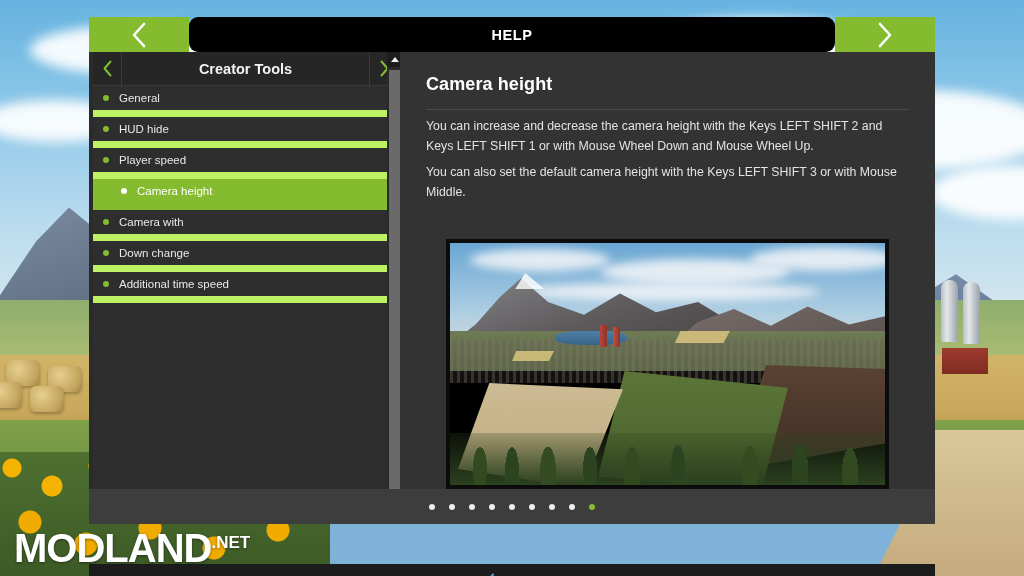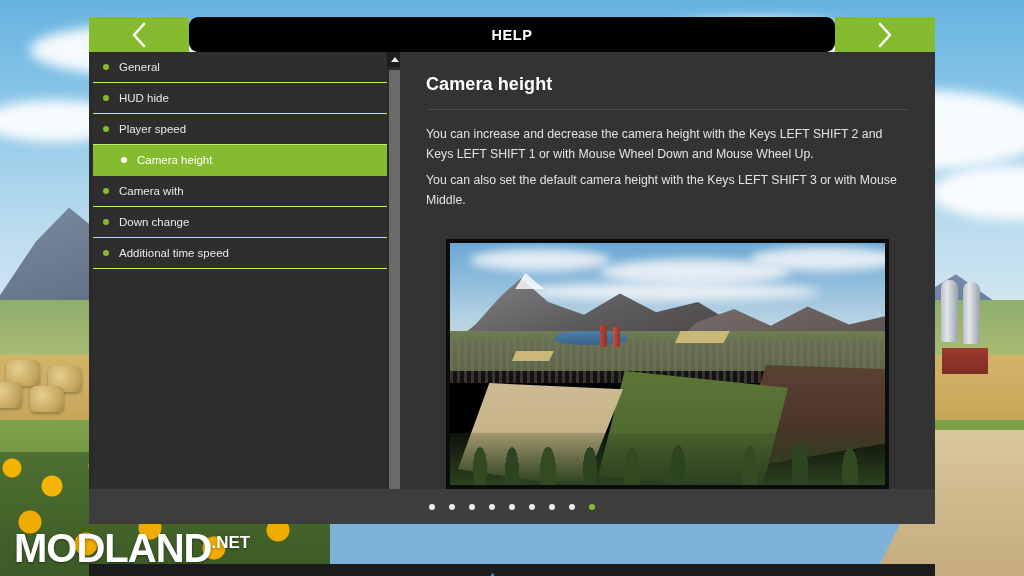--- a/index.html
+++ b/index.html
@@ -136,21 +136,21 @@
     color: #85bb2f; cursor: pointer;
   }
   .sb-title {
     flex: 1; text-align: center; color: #f2f2f2;
     font-size: 14.5px; font-weight: bold;
   }
   .sb-div { width:1px; height: 34px; background:#3b3b3b; }
   .menu-list { position: relative; }
   .menu-item {
     height: 31px; display: flex; align-items: center;
-    border-bottom: 1px solid #bef264;
+    border-bottom: 7px solid #bef264;
     cursor: pointer; padding-left: 10px;
   }
   .menu-item .bullet {
     width: 6px; height: 6px; border-radius: 50%;
     background: #85bb2f; margin-right: 10px; flex: none;
   }
   .menu-item .lbl { color: #e8e8e8; font-size: 11.5px; }
   .menu-item.indent { padding-left: 28px; }
   .menu-item.selected { background: #85bb2f; border-bottom-color: #85bb2f; }
   .menu-item.selected .bullet { background: #ffffff; }
@@ -184,21 +184,21 @@
     position: absolute; left: 311px; top: 0; width: 535px; height: 472px;
     background: #333333; padding: 22px 26px 0 26px;
   }
   .content h1 {
     color: #ffffff; font-size: 18px; font-weight: bold; letter-spacing: .1px;
   }
   .content .rule {
     margin-top: 14px; height: 1px; background: #4a4a4a; width: 100%;
   }
   .content p {
-    color: #e3e3e3; font-size: 12.3px; line-height: 20px; margin-top: 14px;
+    color: #e3e3e3; font-size: 12.3px; line-height: 20px; margin-top: 6px;
   }
   .content p + p { margin-top: 6px; }
 
   
   .shot {
     position: absolute; left: 357px; top: 187px; width: 443px; height: 250px;
     border: 4px solid #0c0c0c; overflow: hidden; background:#000;
   }
   .shot-inner { position: absolute; inset: 0; overflow: hidden; }
   .s-sky { position:absolute; left:0; top:0; width:100%; height:95px;
@@ -352,20 +352,35 @@
       <svg width="18" height="26" viewBox="0 0 18 26" aria-hidden="true">
         <path d="M4 2 L14 13 L4 24" fill="none" stroke="#ffffff" stroke-width="2.6" stroke-linecap="round" stroke-linejoin="round"></path>
       </svg>
     </div>
   </div>
 
   <div class="win-body">
 
     <div class="sidebar">
 
+      <div class="sidebar-header">
+        <div class="sb-arrow">
+          <svg width="11" height="17" viewBox="0 0 11 17" aria-hidden="true">
+            <path d="M8.5 1.5 L2.5 8.5 L8.5 15.5" fill="none" stroke="#85bb2f" stroke-width="2" stroke-linecap="round" stroke-linejoin="round"></path>
+          </svg>
+        </div>
+        <div class="sb-div"></div>
+        <div class="sb-title">Creator Tools</div>
+        <div class="sb-div"></div>
+        <div class="sb-arrow">
+          <svg width="11" height="17" viewBox="0 0 11 17" aria-hidden="true">
+            <path d="M2.5 1.5 L8.5 8.5 L2.5 15.5" fill="none" stroke="#85bb2f" stroke-width="2" stroke-linecap="round" stroke-linejoin="round"></path>
+          </svg>
+        </div>
+      </div>
 
       <div class="menu-list">
         <div class="menu-item">
           <span class="bullet"></span>
           <span class="lbl">General</span>
         </div>
         <div class="menu-item">
           <span class="bullet"></span>
           <span class="lbl">HUD hide</span>
         </div>

